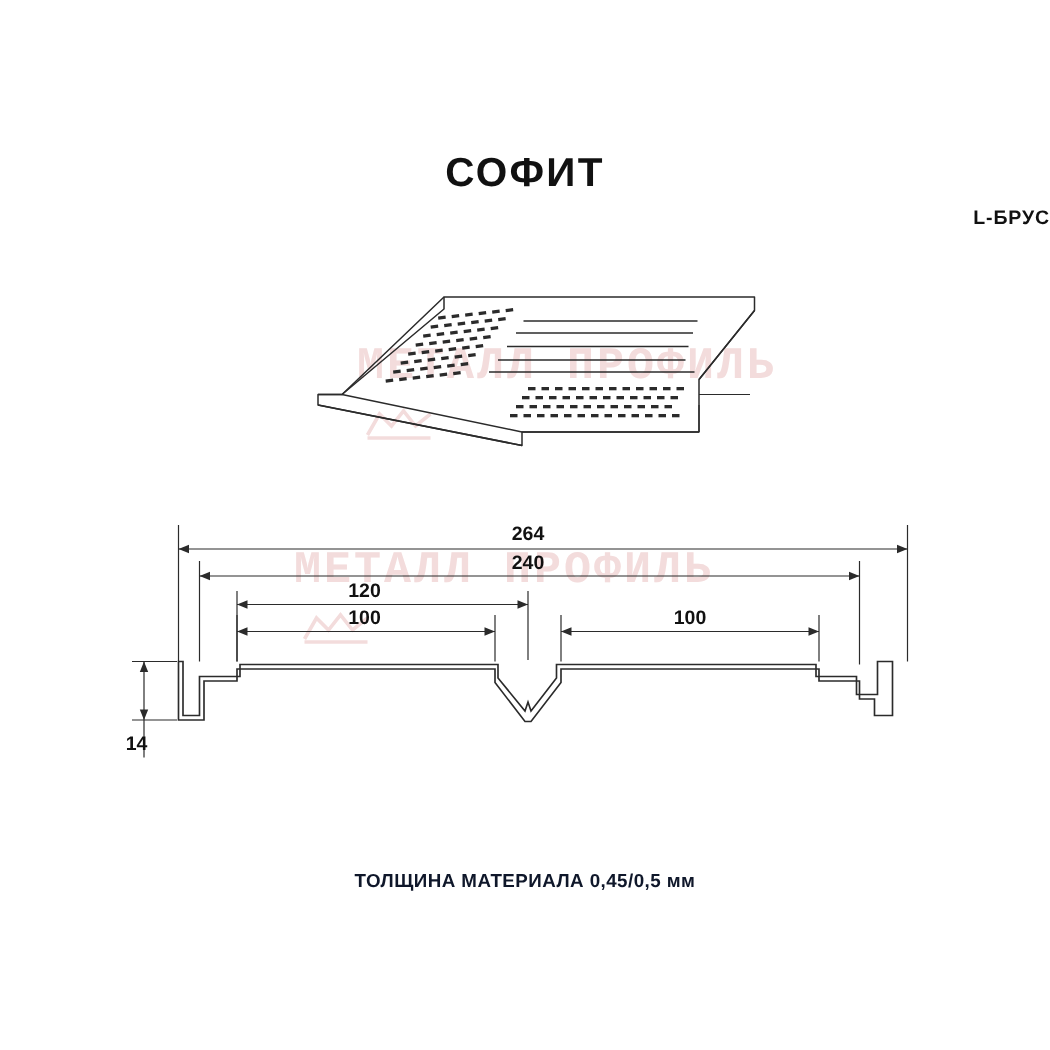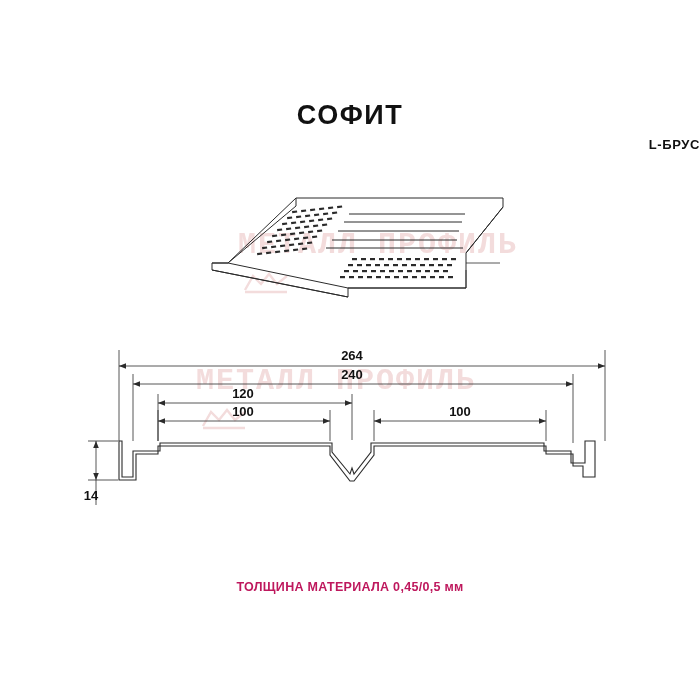--- a/index.html
+++ b/index.html
@@ -44,21 +44,21 @@
   }
   .footnote {
     position: absolute;
     top: 580px;
     left: 0;
     width: 700px;
     text-align: center;
     font-size: 12.5px;
     font-weight: bold;
     letter-spacing: 0.3px;
-    color: #be185d;
+    color: #0f172a;
   }
   .art {
     position: absolute;
     left: 0;
     top: 0;
     width: 700px;
     height: 700px;
   }
   .wm {
     position: absolute;

